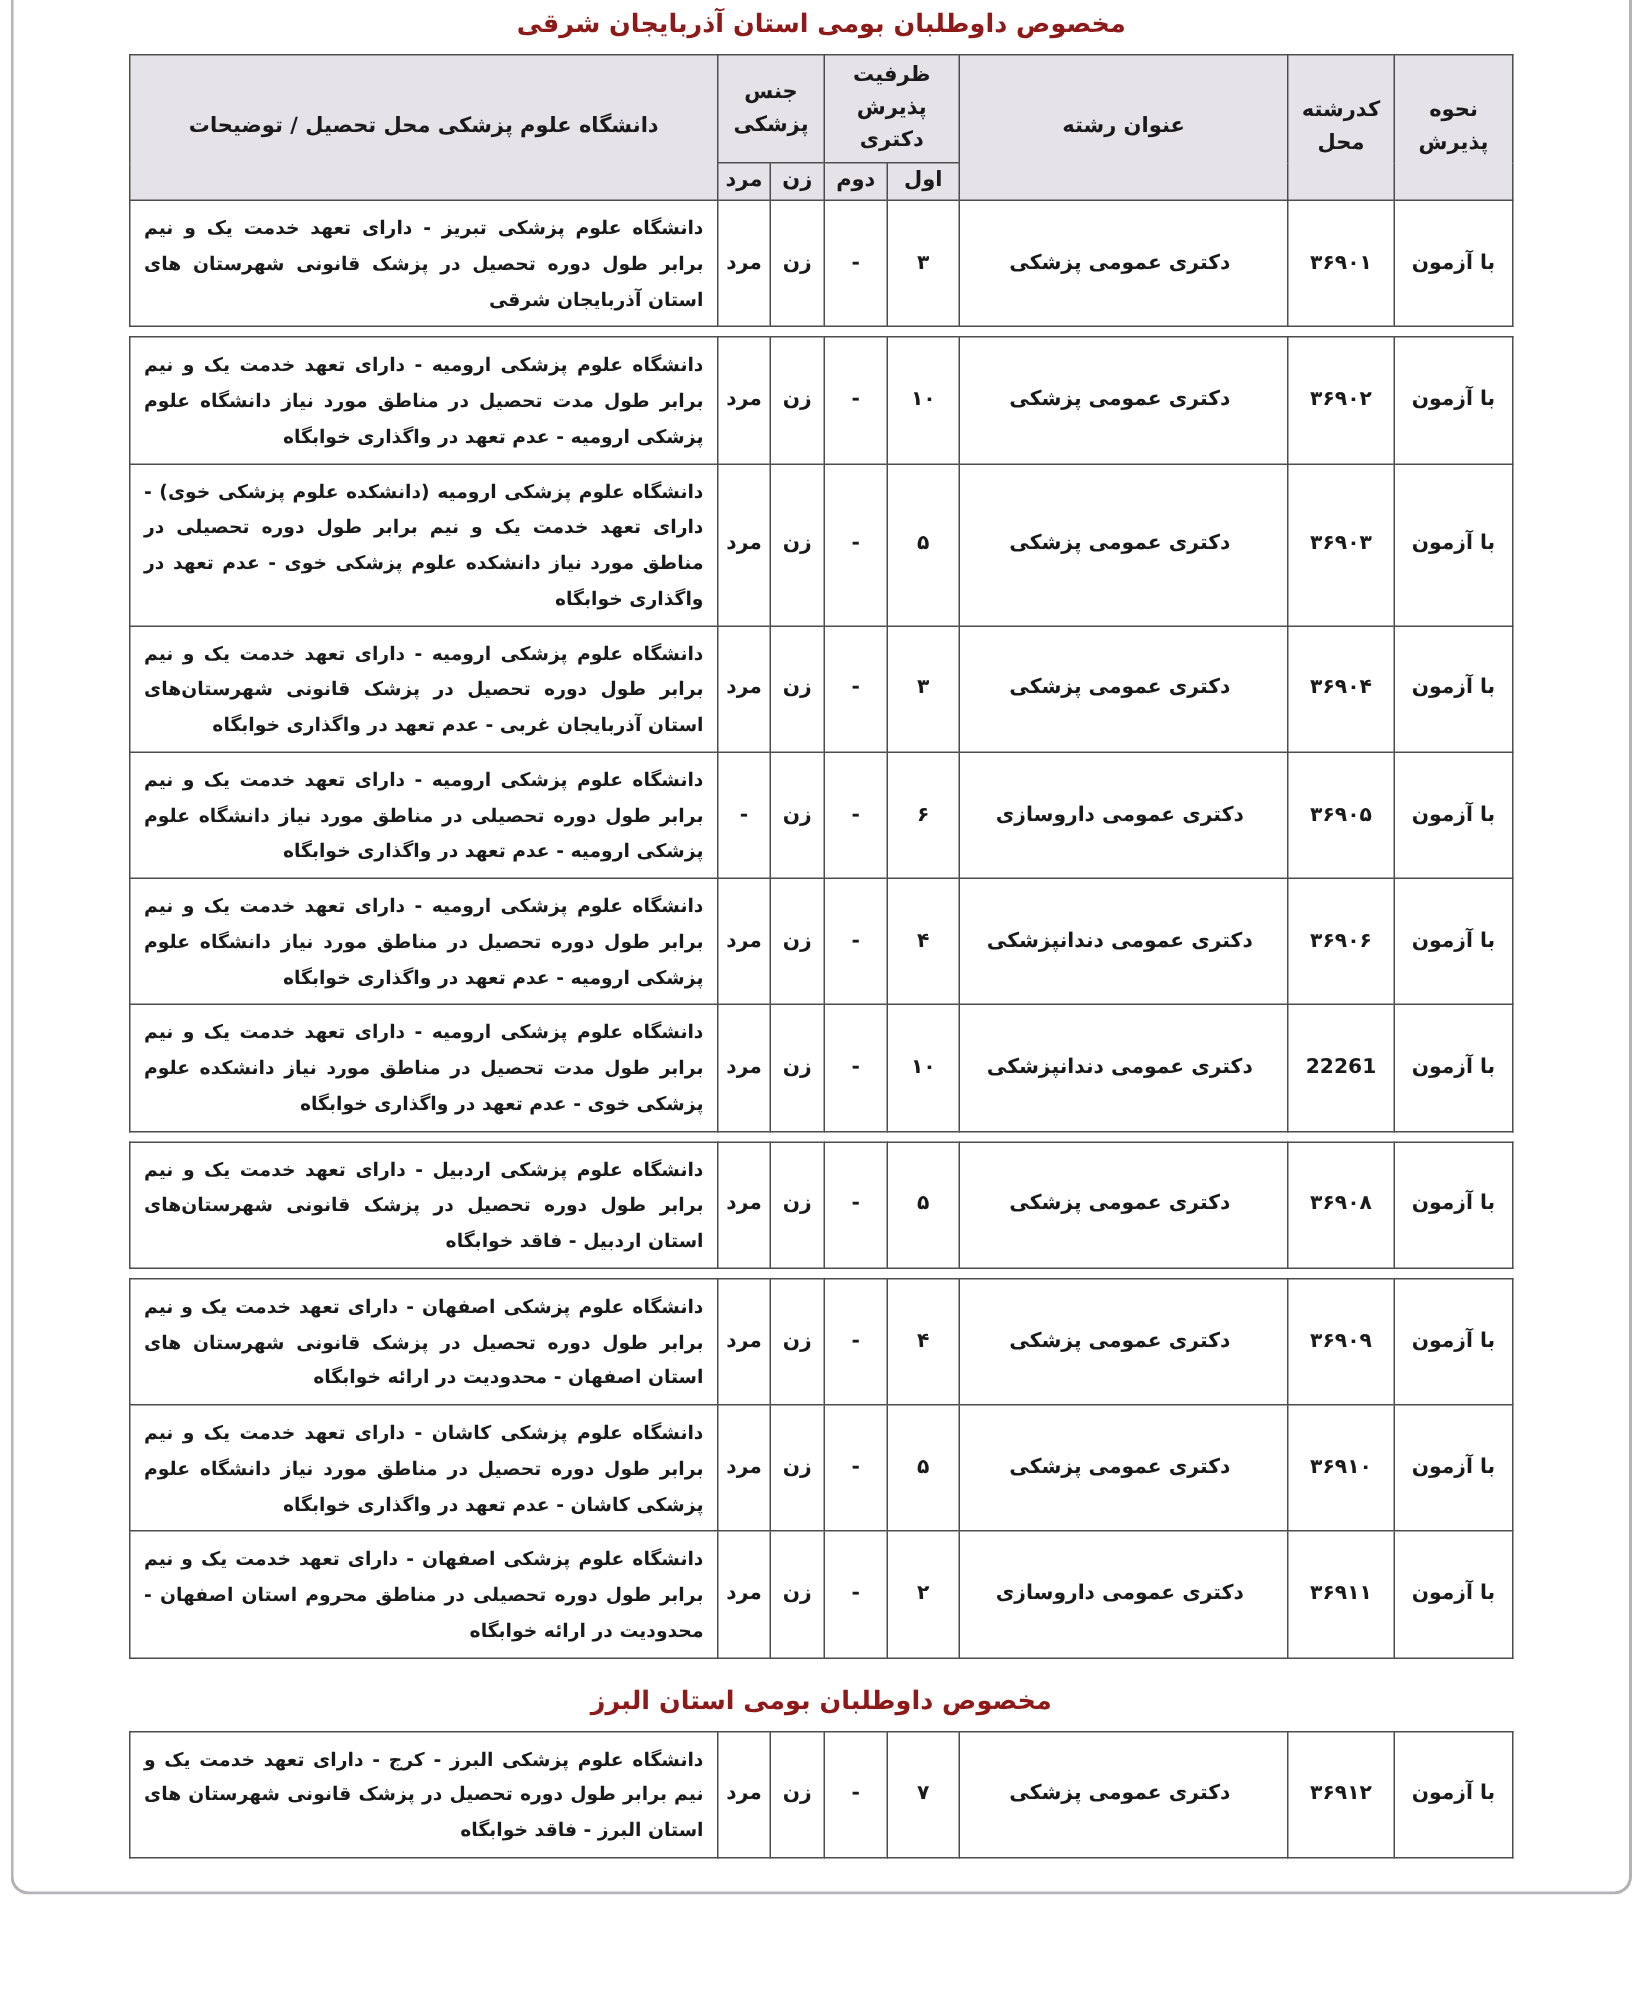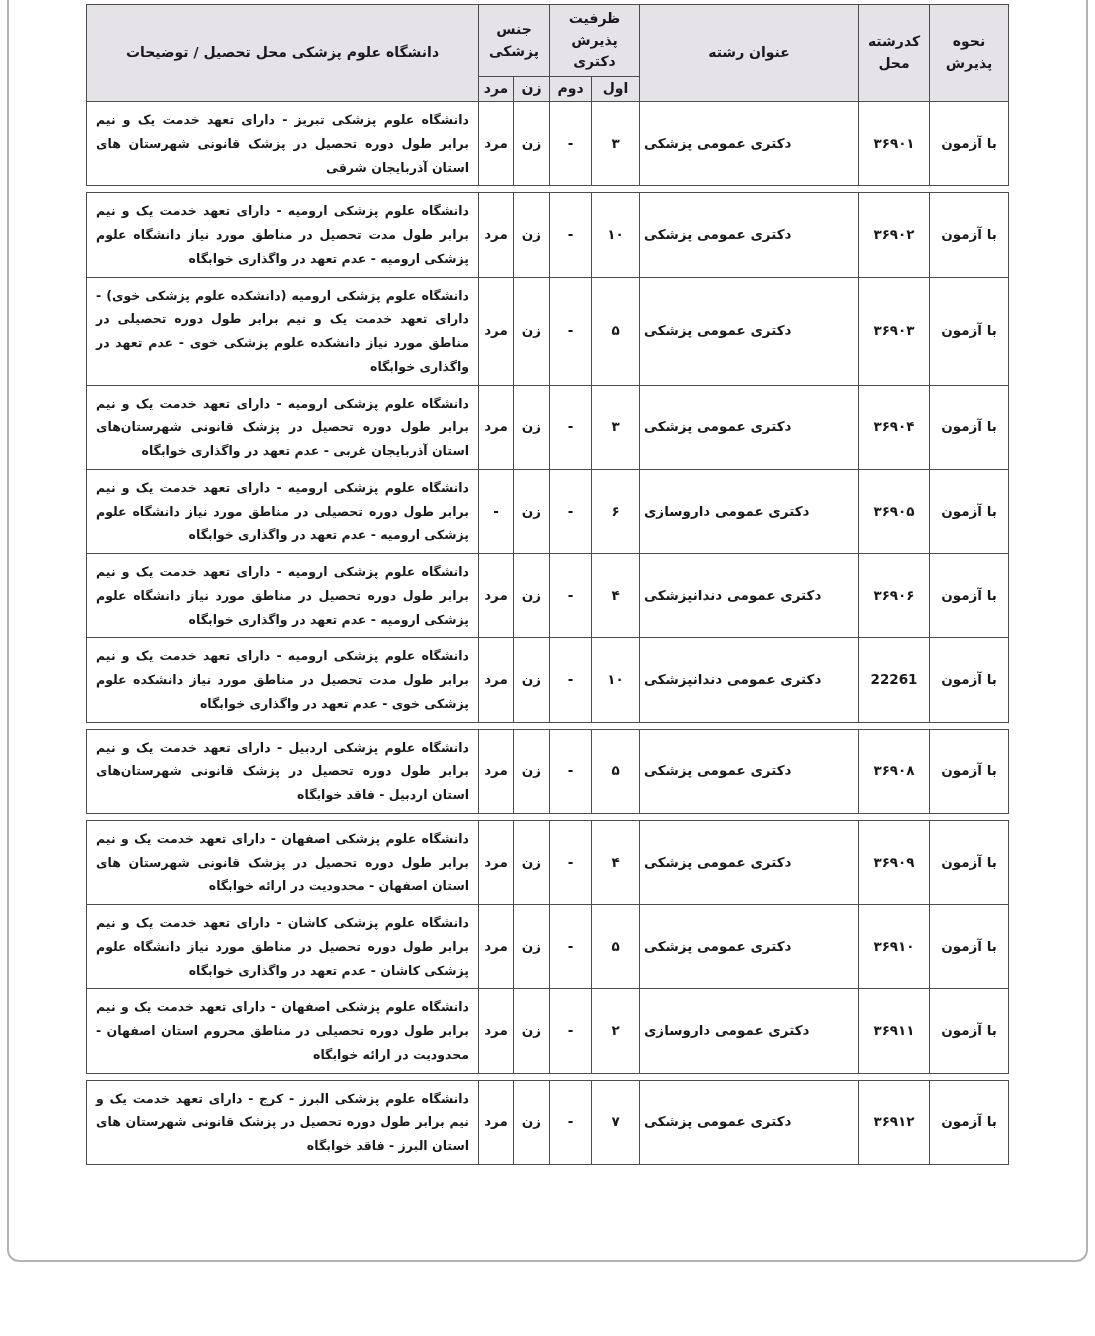--- a/index.html
+++ b/index.html
@@ -50,35 +50,36 @@
   }
   .tbl thead tr:first-child th { height: 44px; }
   .tbl thead tr:last-child th { height: 25px; padding: 1px 2px; }
   .pre { white-space: pre-line; }
   .tbl td {
     font-size: 13.5px;
     padding: 5px 4px;
     line-height: 1.6;
     background: #ffffff;
   }
-  td.program { text-align: left; padding-right: 9px; }
+  td.program { text-align: center; padding-right: 9px; }
   td.uni {
     text-align: justify;
     text-align-last: right;
     font-size: 12.5px;
     line-height: 1.9;
     padding: 6px 9px;
   }
 </style>
 </head>
 <body>
 
 <div class="page-frame">
   <div id="sections">
   <section>
+    <h2 class="section-title">مخصوص داوطلبان بومی استان آذربایجان شرقی</h2>
     <table class="tbl">
       <colgroup>
         <col style="width:79px">
             <col style="width:71px">
             <col style="width:219px">
         <col style="width:48px">
             <col style="width:42px">
             <col style="width:36px">
         <col style="width:35px">
             <col style="width:392px">
@@ -271,20 +272,21 @@
     <td>-</td>
     <td>زن</td>
     <td>مرد</td>
     <td class="uni">دانشگاه علوم پزشکی اصفهان - دارای تعهد خدمت یک و نیم برابر طول دوره تحصیلی در مناطق محروم استان اصفهان - محدودیت در ارائه خوابگاه</td>
   </tr>
 </tbody>
     </table>
   </section>
 
   <section>
+    <h2 class="section-title">مخصوص داوطلبان بومی استان البرز</h2>
     <table class="tbl">
       <colgroup>
         <col style="width:79px">
             <col style="width:71px">
             <col style="width:219px">
         <col style="width:48px">
             <col style="width:42px">
             <col style="width:36px">
         <col style="width:35px">
             <col style="width:392px">

